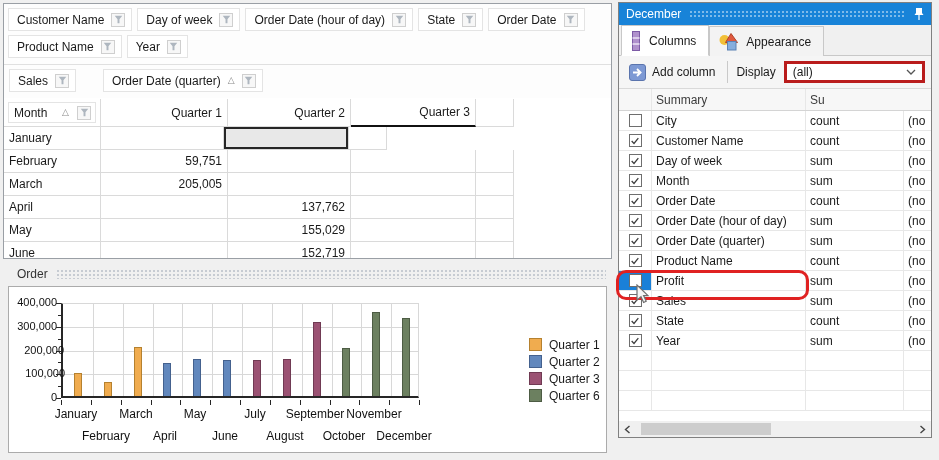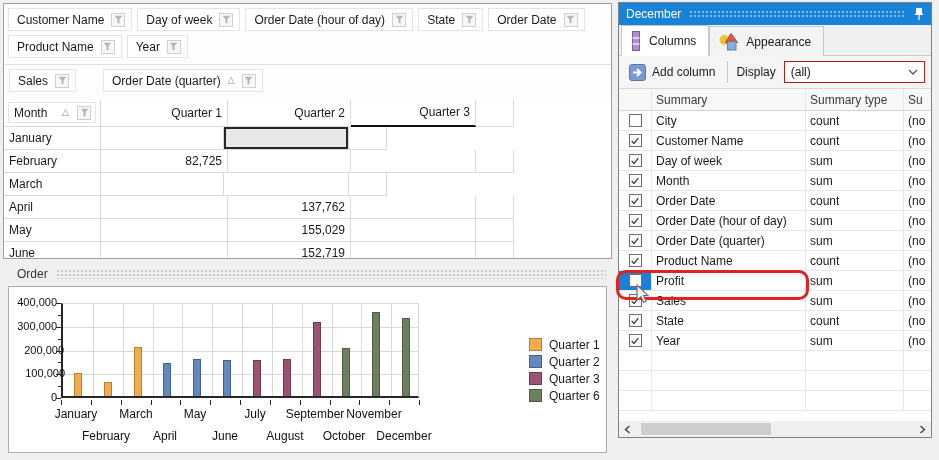--- a/index.html
+++ b/index.html
@@ -68,21 +68,21 @@
   .titlebar .dots { background-image:radial-gradient(rgba(255,255,255,.45) 1px, transparent 1.1px); height:8px; }
   .tabstrip { position:absolute; left:0; top:22px; right:0; height:31px; background:#f0f0f0;
               border-bottom:1px solid #c8c8c8; display:flex; align-items:flex-end; padding-left:2px; }
   .tab { display:flex; align-items:center; gap:7px; height:30px; padding:0 12px 0 8px;
          border:1px solid #c8c8c8; border-bottom:none; background:#f3f3f3; position:relative; top:1px; }
   .tab.active { background:#fff; height:31px; border-bottom:1px solid #fff; z-index:2; }
   .toolbar { position:absolute; left:0; top:53px; right:0; height:33px; background:#f5f5f5;
              border-bottom:1px solid #d9d9d9; display:flex; align-items:center; padding:0 6px; }
   .addbtn { display:flex; align-items:center; gap:6px; height:24px; padding:0 8px 0 4px; cursor:default; }
   .tb-sep { width:1px; height:22px; background:#c9c9c9; margin:0 8px 0 4px; }
-  .combo { flex:1; height:22px; margin-left:8px; background:#fff; border:1px solid #b91c1c;
+  .combo { flex:1; height:22px; margin-left:8px; background:#fff; border:3px solid #b91c1c;
            display:flex; align-items:center; justify-content:space-between; padding:0 6px; }
 
   .cgrid { position:absolute; left:0; top:86px; right:0; bottom:16px; overflow:hidden; background:#fff; }
   .crow { display:flex; height:20px; border-bottom:1px solid #e7e7e7; }
   .crow.hdr { height:22px; background:#f7f7f7; border-bottom:1px solid #d4d4d4; color:#3c3c3c; }
   .ccell { display:flex; align-items:center; padding:0 4px; border-right:1px solid #e7e7e7;
            overflow:hidden; white-space:nowrap; flex:0 0 auto; }
   .c-chk { width:33px; justify-content:center; }
   .c-col { width:154px; }
   .c-sum { width:98px; }
@@ -207,27 +207,28 @@
         <div class="pg-cell pg-colhdr" style="width: 38px;"></div>
       </div>
       <div class="pg-row">
         <div class="pg-cell pg-rowhdr">January</div>
         <div class="pg-cell pg-val" style="width: 123px;"></div>
         <div class="pg-cell pg-val selcell" style="width: 125px;"></div>
         <div class="pg-cell" style="width: 38px;"></div>
       </div>
       <div class="pg-row">
         <div class="pg-cell pg-rowhdr">February</div>
-        <div class="pg-cell pg-val" style="width: 127px;">82,725</div>
+        <div class="pg-cell pg-val" style="width: 127px;">59,751</div>
         <div class="pg-cell pg-val" style="width: 123px;"></div>
         <div class="pg-cell pg-val" style="width: 125px;"></div>
         <div class="pg-cell" style="width: 38px;"></div>
       </div>
       <div class="pg-row">
         <div class="pg-cell pg-rowhdr">March</div>
+        <div class="pg-cell pg-val" style="width: 127px;">205,005</div>
         <div class="pg-cell pg-val" style="width: 123px;"></div>
         <div class="pg-cell pg-val" style="width: 125px;"></div>
         <div class="pg-cell" style="width: 38px;"></div>
       </div>
       <div class="pg-row">
         <div class="pg-cell pg-rowhdr">April</div>
         <div class="pg-cell pg-val" style="width: 127px;"></div>
         <div class="pg-cell pg-val" style="width: 123px;">137,762</div>
         <div class="pg-cell pg-val" style="width: 125px;"></div>
         <div class="pg-cell" style="width: 38px;"></div>
@@ -388,21 +389,20 @@
       <svg width="10" height="6" viewBox="0 0 10 6">
         <polyline points="1,1 5,5 9,1" fill="none" stroke="#555" stroke-width="1.3"></polyline>
       </svg>
     </div>
   </div>
 
   <div class="cgrid" id="colGrid">
       <div class="crow hdr">
         <div class="ccell c-chk"></div>
         <div class="ccell c-col">Summary</div>
-        <div class="ccell c-sum">Summary type</div>
         <div class="ccell c-ext">Su</div>
       </div>
       <div class="crow">
         <div class="ccell c-chk">
           <span class="cbx"></span>
         </div>
         <div class="ccell c-col">City</div>
         <div class="ccell c-sum">count</div>
         <div class="ccell c-ext">(no</div>
       </div>

